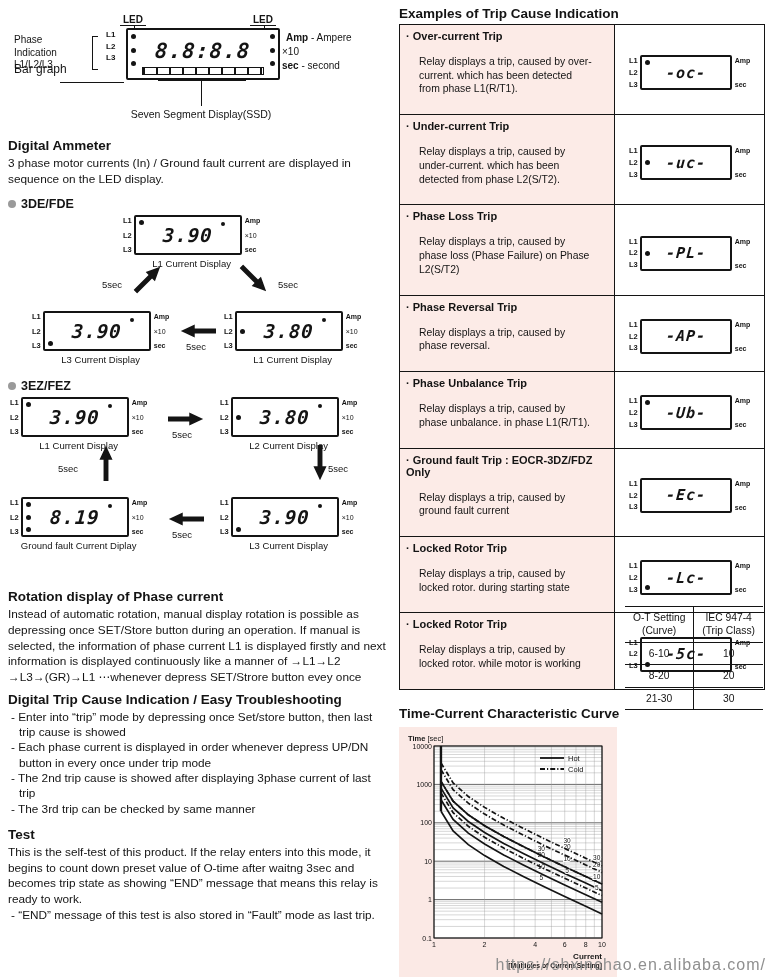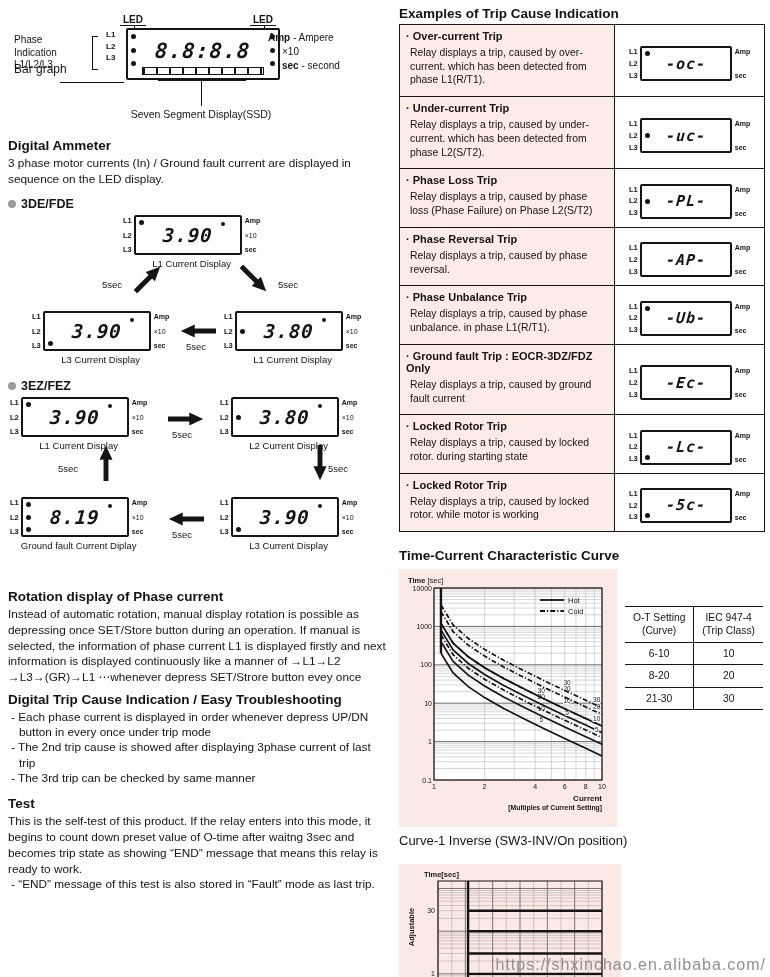--- a/index.html
+++ b/index.html
@@ -76,21 +76,21 @@
   .dia2{position:relative;height:178px}
   .abs{position:absolute}
 
   
   .triptable{width:100%;border-collapse:collapse;border:1.5px solid #141414}
   .triptable td{border:1.2px solid #141414;vertical-align:middle}
   td.tcell{background:#fcebe7;padding:5px 6px;width:59%}
   td.dcell{background:#fff;text-align:center;padding:3px 0}
   .t-title{font-size:11px;font-weight:bold;margin:0 0 2px 0}
   .t-title::before{content:"· "}
-  .t-desc{font-size:10.4px;line-height:1.32;margin:4px}
+  .t-desc{font-size:10.4px;line-height:1.32;margin:13px}
 
   
   .chartbox{background:#fbe9e5;padding:5px;width:fit-content}
   svg{font-family:"Liberation Sans",sans-serif}
   .curvecap{font-size:13px;margin:6px 0 0 0}
   .curvecap .sub{font-size:13px}
 
   
   .ottable{position:absolute;left:226px;top:600px;width:138px;border-collapse:collapse;
            font-size:10.3px;text-align:center}
@@ -133,21 +133,21 @@
       </div>
       <span class="bigval">8.8:8.8</span>
       <div class="ds-dots dots-r">
         <span class="pd" style="background:#141414"></span>
           <span class="pd" style="background:#141414"></span>
           <span class="pd" style="background:#141414"></span>
       </div>
       <div class="bargraph"></div>
     </div>
 
-    <div class="unote" style="left:260px;top:18px"><span class="b">Amp</span> <span>- Ampere</span></div>
+    <div class="unote" style="left:278px;top:18px"><span class="b">Amp</span> <span>- Ampere</span></div>
     <div class="unote" style="left:274px;top:32px">×10</div>
     <div class="unote" style="left:274px;top:46px"><span class="b">sec</span> <span>- second</span></div>
 
     <span class="barlab">Bar graph</span>
     <span class="hline" style="left:52px;top:68px;width:64px"></span>
     <span class="hline" style="left:150px;top:66px;width:88px"></span>
     <span class="vline" style="left:193px;top:66px;height:26px"></span>
     <div class="ssdlab">Seven Segment Display(SSD)</div>
   </div>
 
@@ -379,20 +379,21 @@
           </div>
       </div>
       <div class="ds-cap">L3 Current Display</div>
     </div>
   </div>
 
   <h2 class="sec" style="margin-top:14px">Rotation display of Phase current</h2>
   <p class="body">Instead of automatic rotation, manual display rotation is possible as depressing once SET/Store button during an operation. If manual is selected, the information of phase current L1 is displayed firstly and next information is displayed continuously like a manner of →L1→L2 →L3→(GR)→L1 ⋯whenever depress SET/Strore button evey once</p>
 
   <h2 class="sec" style="margin-top:6px">Digital Trip Cause Indication / Easy Troubleshooting</h2>
+  <p class="bullet">- Enter into “trip” mode by depressing once Set/store button, then last trip cause is showed</p>
   <p class="bullet">- Each phase current is displayed in order whenever depress UP/DN button in every once under trip mode</p>
   <p class="bullet">- The 2nd trip cause is showed after displaying 3phase current of last trip</p>
   <p class="bullet">- The 3rd trip can be checked by same manner</p>
 
   <h2 class="sec" style="margin-top:10px">Test</h2>
   <p class="body" style="margin-bottom:0">This is the self-test of this product. If the relay enters into this mode, it begins to count down preset value of O-time after waitng 3sec and becomes trip state as showing “END” message that means this relay is ready to work.</p>
   <p class="bullet">- “END” message of this test is also stored in “Fault”  mode as last trip.</p>
 
 </div>
 

